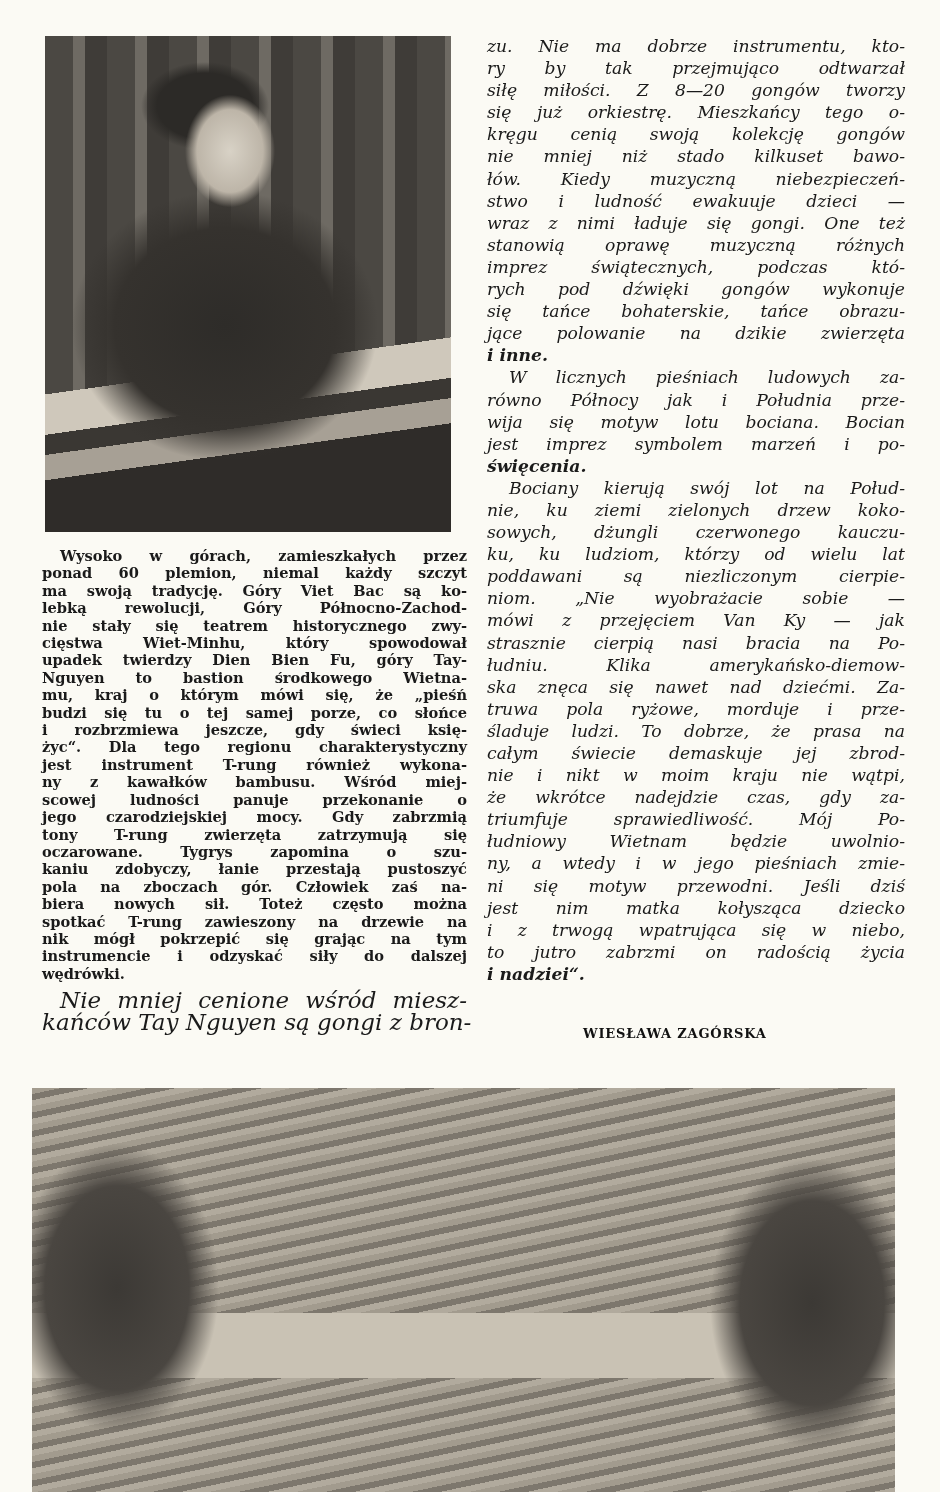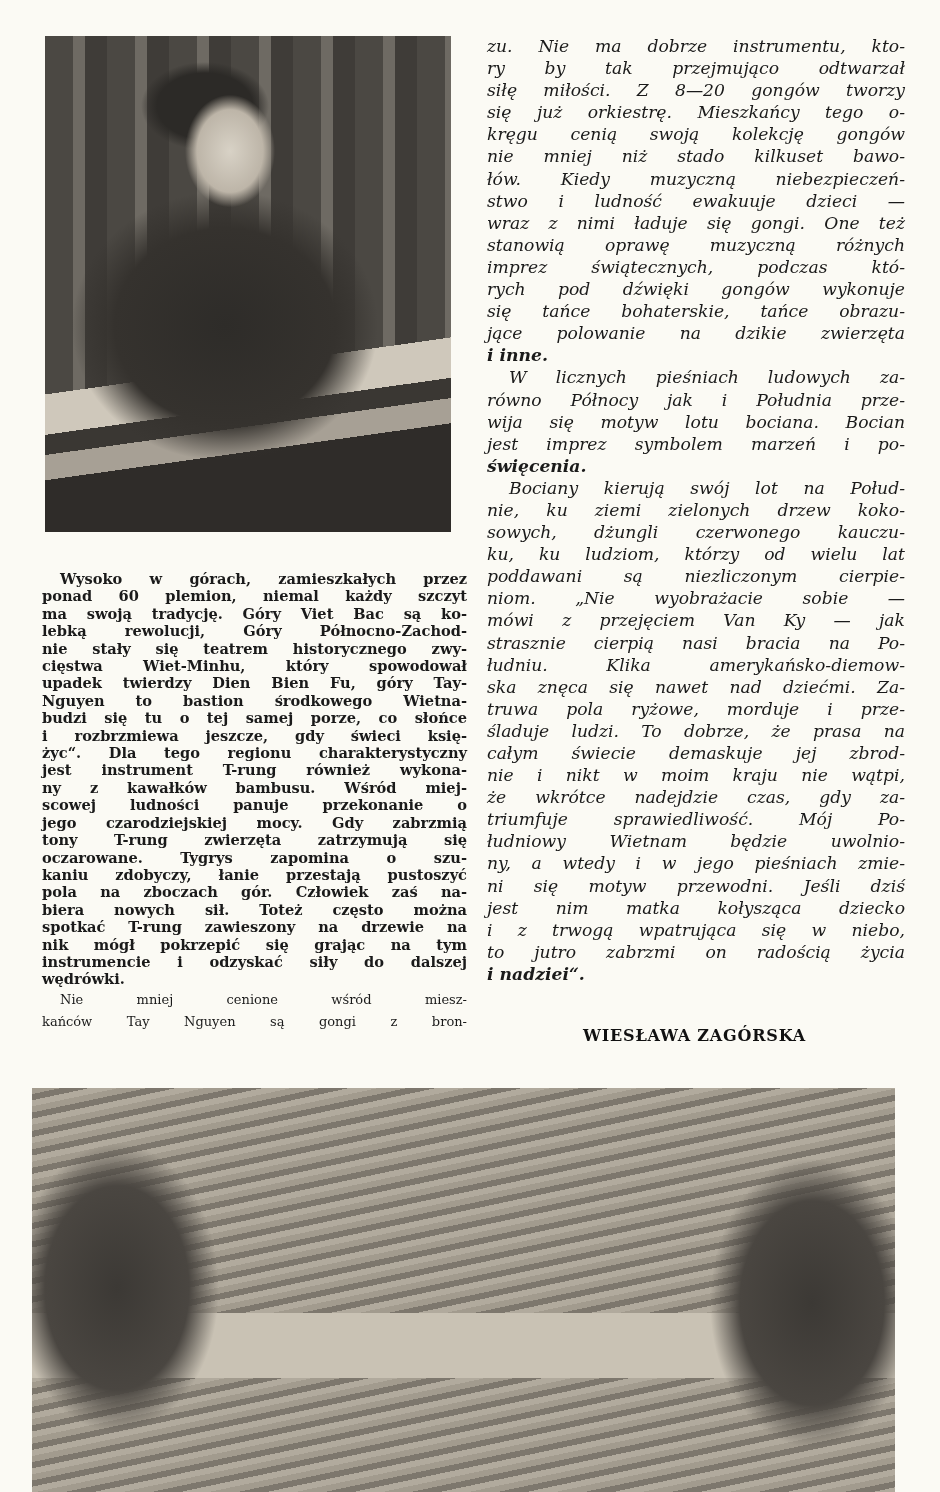--- a/index.html
+++ b/index.html
@@ -31,68 +31,69 @@
       radial-gradient(ellipse 120px 170px at 780px 215px, #3c3935 0%, #4a4641 60%, transparent 85%),
       linear-gradient(180deg, transparent 0 225px, #c9c2b4 225px 290px, transparent 290px),
       repeating-linear-gradient(168deg, #a29b8e 0 6px, #7d776d 6px 12px, #b1aa9d 12px 18px),
       linear-gradient(180deg, #8f8a81 0 30%, #6e6962 30% 55%, #b8b1a4 55%);
   }
   .col {
     position:absolute;
     font-size:15.4px;
   }
   #col-left {
-    left:42px; top:570px; width:425px;
+    left:42px; top:547px; width:425px;
     font-weight:bold;
     line-height:17.4px;
     font-size:14.6px;
   }
   #col-left .italic-lines {
-    font-weight:normal;
-    font-size:13px; line-height:22px;
-    margin-top:1px;
+    font-style:italic; font-weight:normal;
+    font-size:23px; line-height:22px;
+    margin-top:7px;
   }
   #col-right {
     left:487px; top:35px; width:418px;
     font-style:italic;
     line-height:22.1px;
     font-size:17.2px;
   }
   .ln {
     display:block;
     text-align:justify;
     text-align-last:justify;
     white-space:nowrap;
     height:inherit;
   }
   .ln.last { text-align-last:left;font-weight:bold; }
   .ln.indent { padding-left:18px; }
   #col-right .ln.indent { padding-left:22px; }
   #byline {
     position:absolute; left:583px; top:1026px;
     font-family:"DejaVu Serif", serif;
-    font-weight:bold; font-size:16px; letter-spacing:0.8px;
+    font-weight:bold; font-size:13px; letter-spacing:0.8px;
     color:#111;
   }
 </style>
 </head>
 <body>
 
 <div class="photo" id="photo-singer"></div>
 
 <div class="col" id="col-left">
   <div>
     <span class="ln indent">Wysoko w górach, zamieszkałych przez</span>
     <span class="ln">ponad 60 plemion, niemal każdy szczyt</span>
     <span class="ln">ma swoją tradycję. Góry Viet Bac są ko-</span>
     <span class="ln">lebką rewolucji, Góry Północno-Zachod-</span>
     <span class="ln">nie stały się teatrem historycznego zwy-</span>
     <span class="ln">cięstwa Wiet-Minhu, który spowodował</span>
     <span class="ln">upadek twierdzy Dien Bien Fu, góry Tay-</span>
     <span class="ln">Nguyen to bastion środkowego Wietna-</span>
+    <span class="ln">mu, kraj o którym mówi się, że „pieśń</span>
     <span class="ln">budzi się tu o tej samej porze, co słońce</span>
     <span class="ln">i rozbrzmiewa jeszcze, gdy świeci księ-</span>
     <span class="ln">życ“. Dla tego regionu charakterystyczny</span>
     <span class="ln">jest instrument T-rung również wykona-</span>
     <span class="ln">ny z kawałków bambusu. Wśród miej-</span>
     <span class="ln">scowej ludności panuje przekonanie o</span>
     <span class="ln">jego czarodziejskiej mocy. Gdy zabrzmią</span>
     <span class="ln">tony T-rung zwierzęta zatrzymują się</span>
     <span class="ln">oczarowane. Tygrys zapomina o szu-</span>
     <span class="ln">kaniu zdobyczy, łanie przestają pustoszyć</span>

